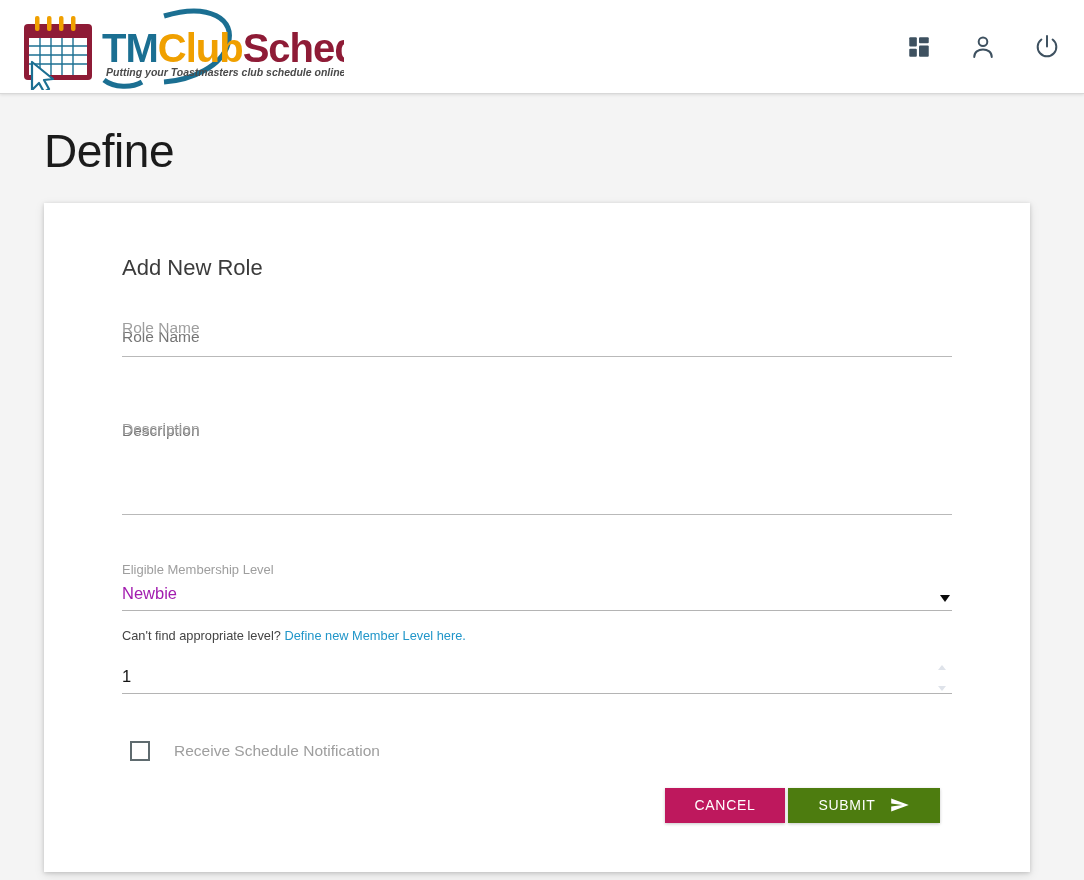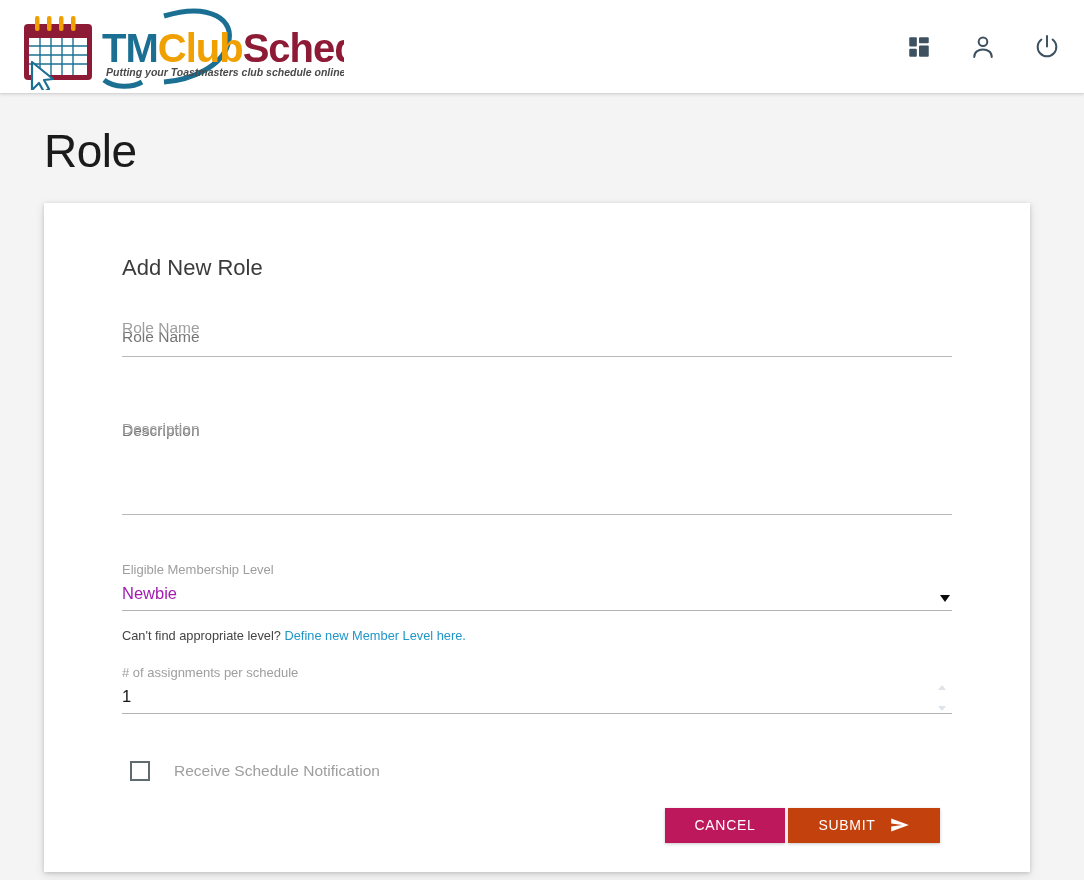--- a/index.html
+++ b/index.html
@@ -221,21 +221,21 @@
     align-items: center;
     justify-content: center;
     gap: 14px;
     box-shadow: 0 1px 3px rgba(0,0,0,0.22);
   }
   .btn-cancel {
     background: #be185d;
     width: 120px;
   }
   .btn-submit {
-    background: #c2410c;
+    background: #4d7c0f;
     width: 152px;
   }
   .btn-submit .send-icon svg { display: block; }
 </style>
 </head>
 <body>
 
 <div class="app-header">
 
   <div class="brand">
@@ -294,21 +294,21 @@
       <svg width="28" height="28" viewBox="0 0 24 24" fill="none" stroke="currentColor" stroke-width="1.7" stroke-linecap="round">
         <path d="M7.2 5.6a8 8 0 1 0 9.6 0"></path>
         <line x1="12" y1="2.6" x2="12" y2="11.5"></line>
       </svg>
     </div>
   </div>
 </div>
 
 <div class="page">
 
-  <h1 class="page-title">Role</h1>
+  <h1 class="page-title">Define</h1>
 
   <div class="card">
 
     <h2 class="card-title">Add New Role</h2>
 
     <div class="form">
 
       <div class="field field-rolename">
         <span class="float-placeholder">Role Name</span>
         <input class="text-input" type="text" value="" placeholder="Role Name" style="">
@@ -325,21 +325,20 @@
           <span class="select-value">Newbie</span>
           <span class="select-arrow"></span>
         </div>
         <div class="hint">
           <span>Can't find appropriate level?</span>
           <a href="#">Define new Member Level here.</a>
         </div>
       </div>
 
       <div class="num-block">
-        <span class="small-label"># of assignments per schedule</span>
         <div class="num-wrap">
           <span class="num-value">1</span>
           <span class="spinner">
             <span class="chev chev-up"></span>
             <span class="chev chev-dn"></span>
           </span>
         </div>
       </div>
 
       <div class="checkbox-row">

